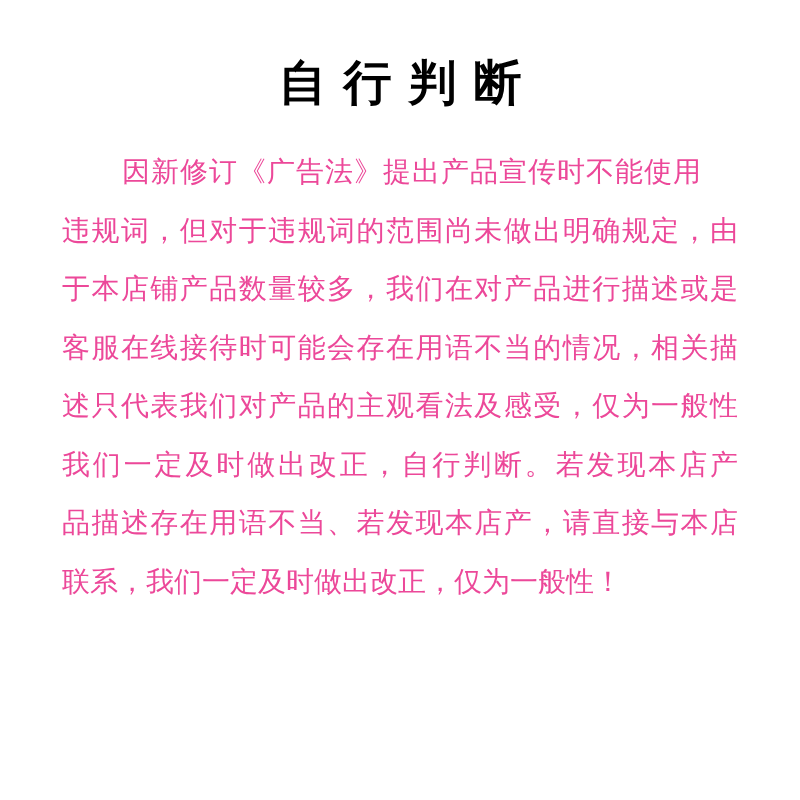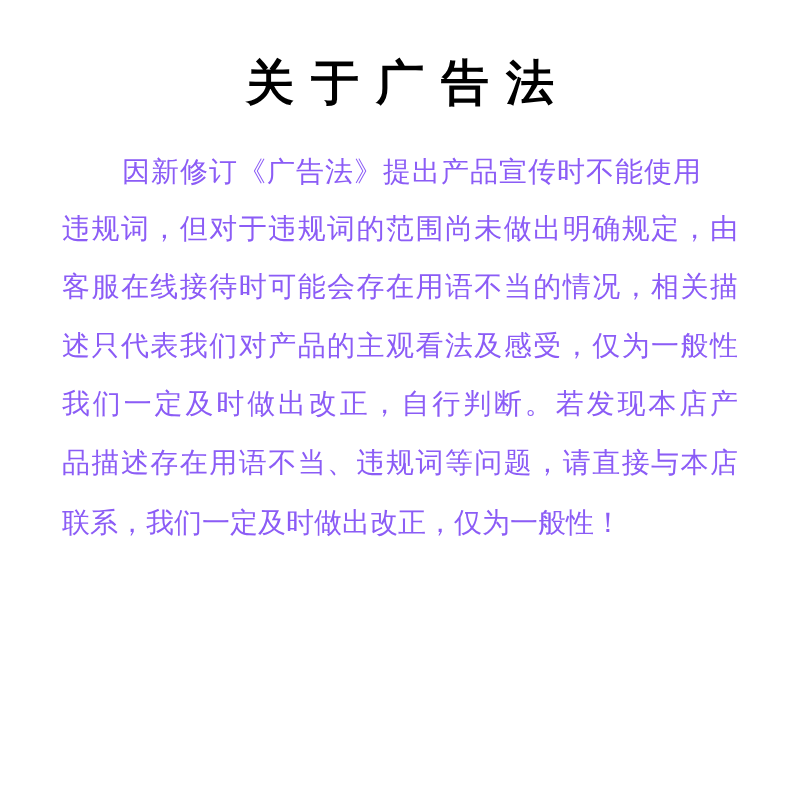--- a/index.html
+++ b/index.html
@@ -37,46 +37,46 @@
   }
   .content {
     position: absolute;
     top: 143px;
     left: 62px;
     width: 676px;
   }
   .line {
     font-size: 28px;
     line-height: 58.5px;
-    color: #8b5cf6;
+    color: #ec4899;
     font-weight: 400;
   }
   
   .line-fill {
     text-align: justify;
     text-align-last: justify;
     text-justify: inter-character;
-    font-family: Liberation Mono, monospace;
   }
   
   .line-first {
     text-indent: 60px;
     letter-spacing: 1px;
   }
 </style>
 </head>
 <body>
 
 <div class="page">
 
-  <h1 class="title">关于广告法</h1>
+  <h1 class="title">自行判断</h1>
 
   <div class="content">
     <div class="line line-first">因新修订《广告法》提出产品宣传时不能使用</div>
     <div class="line line-fill">违规词，但对于违规词的范围尚未做出明确规定，由</div>
+    <div class="line line-fill">于本店铺产品数量较多，我们在对产品进行描述或是</div>
     <div class="line line-fill">客服在线接待时可能会存在用语不当的情况，相关描</div>
     <div class="line line-fill">述只代表我们对产品的主观看法及感受，仅为一般性</div>
     <div class="line line-fill">我们一定及时做出改正，自行判断。若发现本店产</div>
-    <div class="line line-fill">品描述存在用语不当、违规词等问题，请直接与本店</div>
+    <div class="line line-fill">品描述存在用语不当、若发现本店产，请直接与本店</div>
     <div class="line">联系，我们一定及时做出改正，仅为一般性！</div>
   </div>
 
 </div>
 
 </body></html>

